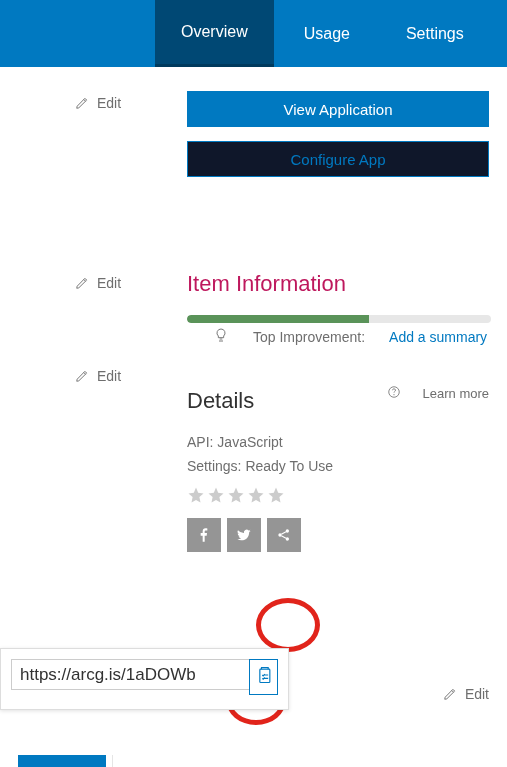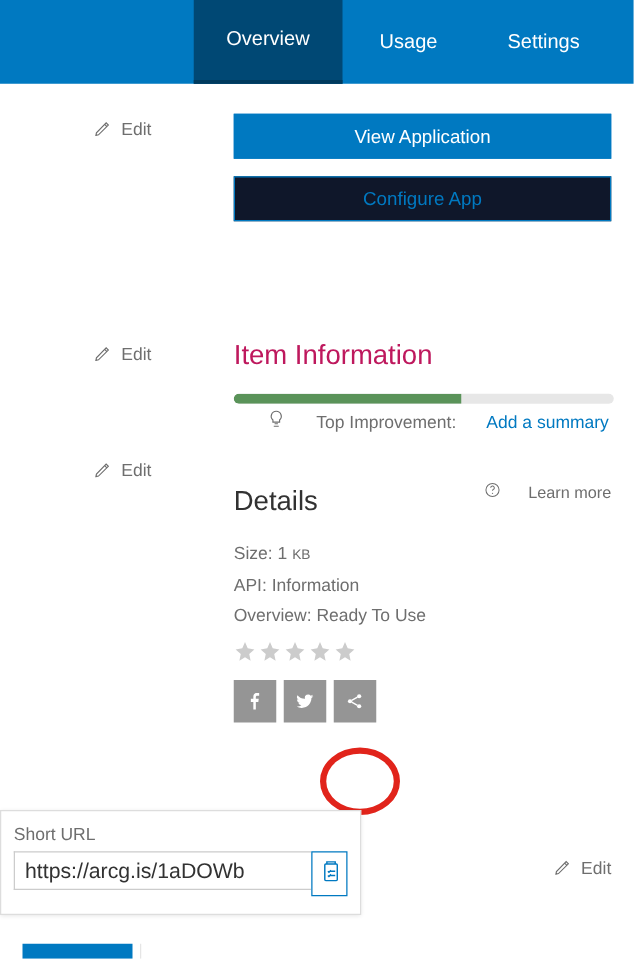--- a/index.html
+++ b/index.html
@@ -290,30 +290,25 @@
       <span class="pencil">
         <svg width="14" height="14" viewBox="0 0 24 24">
             <path fill="none" stroke="#6e6e6e" stroke-width="1.6" d="M3 21l3.5-.7L20 7 17 4 3.7 17.5 3 21z M15 6l3 3"></path>
           </svg>
       </span>
       <span>Edit</span>
     </div>
     <div class="right-col details-block" style="padding-top:0;">
       <div class="details-title">Details</div>
       <div class="detail-line">
-        <span class="lbl">Size:</span>
-        <span class="val">1</span>
-        <span class="unit">KB</span>
+        <span class="lbl">API:</span>
+        <span class="val">JavaScript</span>
       </div>
       <div class="detail-line">
-        <span class="lbl">API:</span>
-        <span class="val">Information</span>
-      </div>
-      <div class="detail-line">
-        <span class="lbl">Overview:</span>
+        <span class="lbl">Settings:</span>
         <span class="val">Ready To Use</span>
       </div>
       <div class="stars">
         <span class="star">
             <svg width="18" height="18" viewBox="0 0 24 24">
               <path d="M12 2l2.9 6.9L22 10l-5.5 4.8L18 22l-6-3.5L6 22l1.5-7.2L2 10l7.1-1.1z"></path>
             </svg>
           </span>
         <span class="star">
             <svg width="18" height="18" viewBox="0 0 24 24">
@@ -358,21 +353,20 @@
       </div>
     </div>
   </div>
 
 </div>
 
 <div class="anno anno1"></div>
 <div class="anno anno2"></div>
 
 <div class="popover">
-  <div class="popover-label">Short URL</div>
   <div class="popover-row">
     <input class="popover-input" type="text" readonly="" value="https://arcg.is/1aDOWb" style="">
     <div class="copy-btn">
       <span>
         <svg width="20" height="20" viewBox="0 0 24 24" stroke-width="1.4">
             <rect x="7" y="5" width="12" height="16" rx="1"></rect>
             <path d="M9 5V3h8v2 M12 12h5 M10 12l1 1 2-2 M12 16h5 M10 16l1 1 2-2"></path>
           </svg>
       </span>
     </div>

